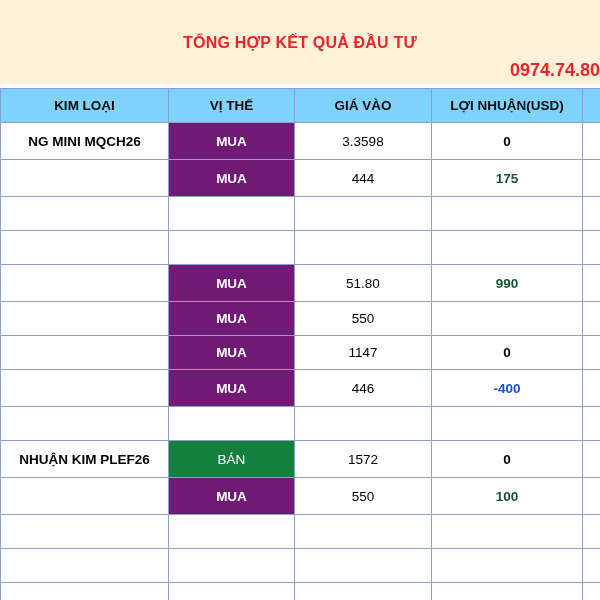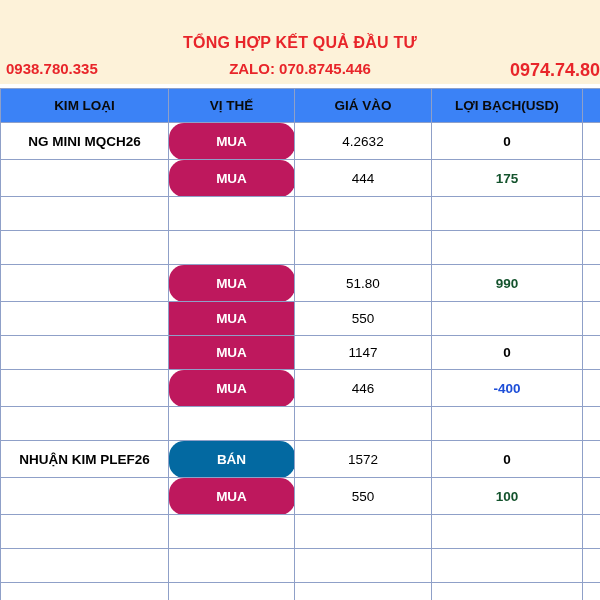--- a/index.html
+++ b/index.html
@@ -87,97 +87,95 @@
     overflow: hidden;
     white-space: nowrap;
   }
   col.c-name  { width: 168px; }
   col.c-pos   { width: 126px; }
   col.c-price { width: 137px; }
   col.c-pl    { width: 151px; }
   col.c-tail  { width: 34px; }
 
   thead th {
-    background: #3b82f6;
+    background: #7dd3fc;
     color: #0a0a0a;
     font-weight: bold;
     font-size: 13.5px;
     height: 36px;
   }
 
   td.name {
     text-align: left;
     padding-left: 4px;
     font-weight: bold;
     font-size: 13.5px;
     color: #000;
   }
   td.buy {
-    background: #be185d;
+    background: #701a75;
     color: #ffffff;
     font-weight: bold;
     font-size: 13.5px;
   }
   td.sell {
-    background: #0369a1;
+    background: #15803d;
     color: #ffffff;
-    font-weight: bold;
+    font-weight: normal;
     font-size: 13.5px;
   }
   td.price {
     color: #000;
     font-size: 13.5px;
   }
   td.pl {
     font-weight: bold;
     font-size: 13.5px;
   }
   .pos { color: #14532d; }
   .neg { color: #1d4ed8; }
   .zero { color: #000000; }
   td.empty { background: #ffffff; }
-  tr.tall td { height: 36px; border-radius: 15px; }
+  tr.tall td { height: 36px; }
   tr.spacer td { height: 33px; }
   td.tail { border-top: none; border-bottom: none; border-right: none; }
 </style>
 </head>
 <body>
 
 <div class="sheet">
 
   <div class="banner">
     <div class="banner-title">TỔNG HỢP KẾT QUẢ ĐẦU TƯ</div>
-    <div class="phone-left">0938.780.335</div>
-    <div class="zalo">ZALO: 070.8745.446</div>
     <div class="phone-right">0974.74.80</div>
   </div>
 
   <table class="grid">
     <colgroup>
       <col class="c-name">
         <col class="c-pos">
         <col class="c-price">
         <col class="c-pl">
         <col class="c-tail">
     </colgroup>
     <thead>
       <tr>
         <th>KIM LOẠI</th>
         <th>VỊ THẾ</th>
         <th>GIÁ VÀO</th>
-        <th>LỢI BẠCH(USD)</th>
+        <th>LỢI NHUẬN(USD)</th>
         <th class="tail"></th>
       </tr>
     </thead>
     <tbody>
 
       <tr class="tall">
         <td class="name">NG MINI MQCH26</td>
         <td class="buy">MUA</td>
-        <td class="price">4.2632</td>
+        <td class="price">3.3598</td>
         <td class="pl zero">0</td>
         <td class="tail"></td>
       </tr>
 
       <tr class="tall">
         <td class="name"></td>
         <td class="buy">MUA</td>
         <td class="price">444</td>
         <td class="pl pos">175</td>
         <td class="tail"></td>

